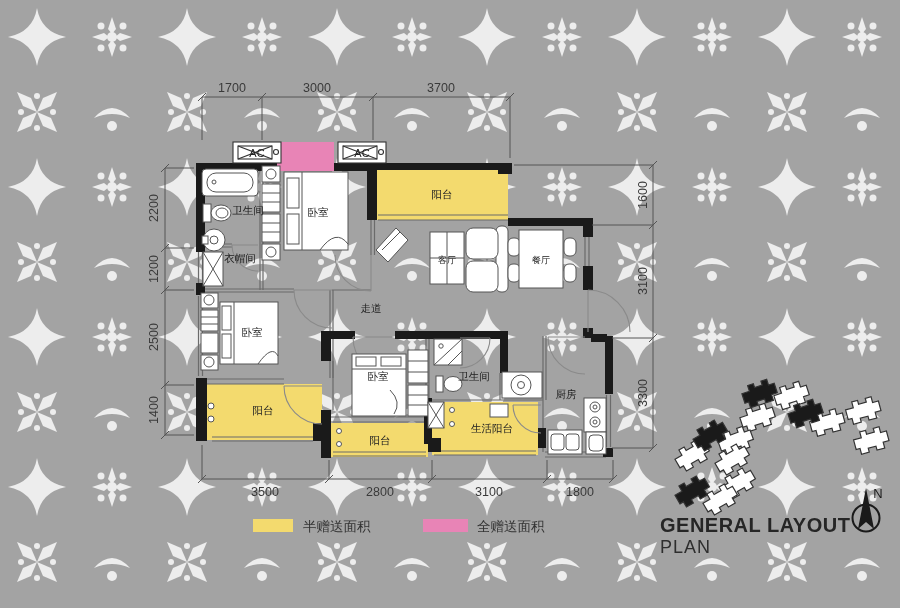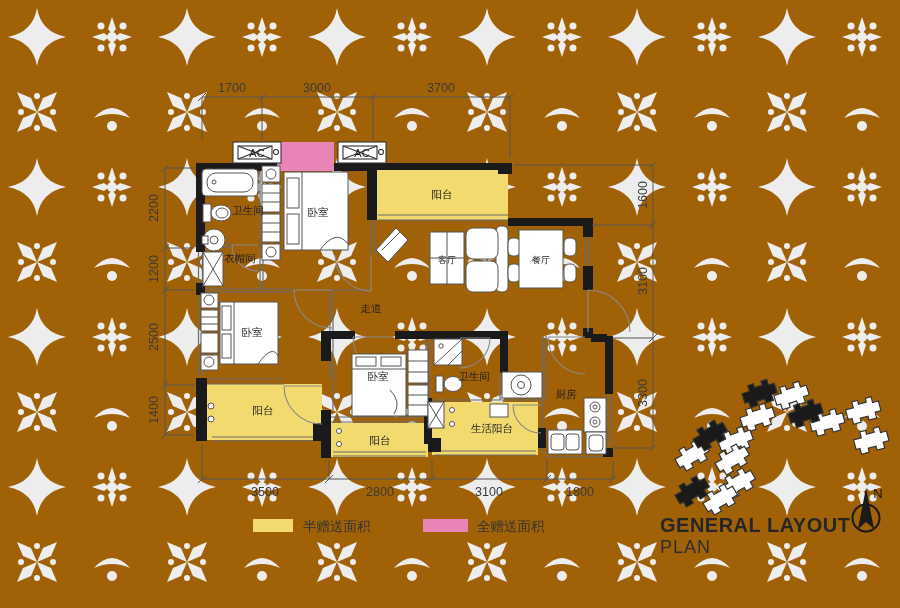--- a/index.html
+++ b/index.html
@@ -1,17 +1,17 @@
 <!DOCTYPE html>
 <html><head>
 <meta charset="utf-8">
 <style>
   html,body{margin:0;padding:0;background:#ffffff;}
   #stage{
-    position:relative;width:900px;height:608px;overflow:hidden;background:#a16207;
+    position:relative;width:900px;height:608px;overflow:hidden;background:#a3a3a3;
     font-family:"Liberation Sans","DejaVu Sans",sans-serif;
   }
   svg{position:absolute;left:0;top:0;}
   text{font-family:"Liberation Sans","DejaVu Sans",sans-serif;}
   .roomlabel{font-size:10.5px;fill:#222;}
   .smalllabel{font-size:9px;fill:#222;}
   .dimtext{font-size:12.5px;fill:#3a3a3a;}
   .actext{font-size:11px;fill:#222;}
   .legendtext{font-size:13.5px;fill:#333;}
   .title-bold{font-size:20px;font-weight:bold;fill:#262626;letter-spacing:.5px;}

